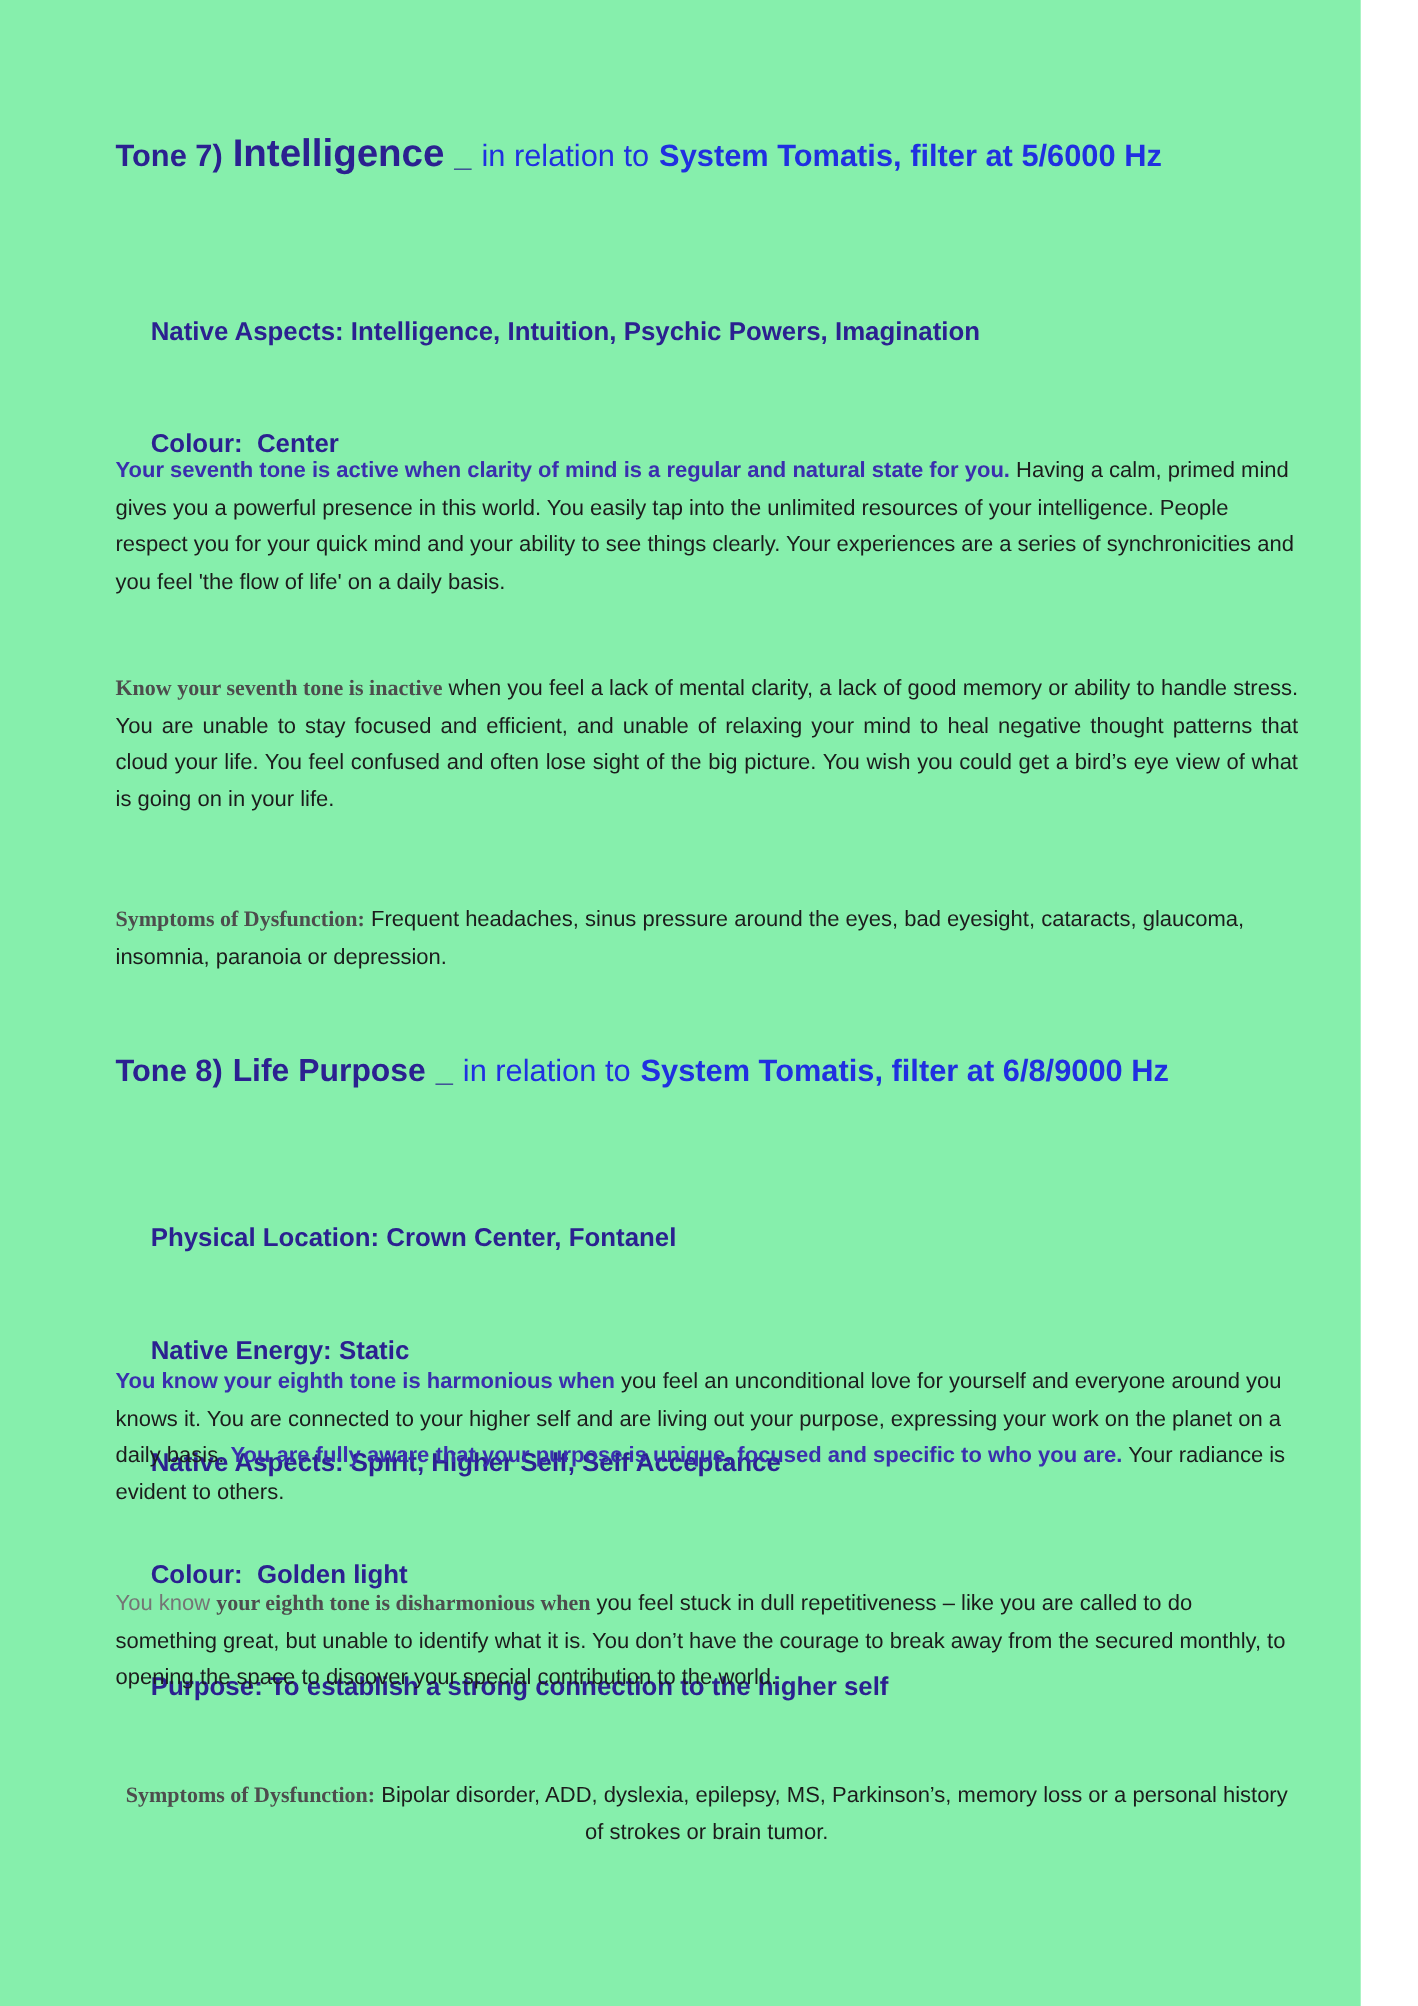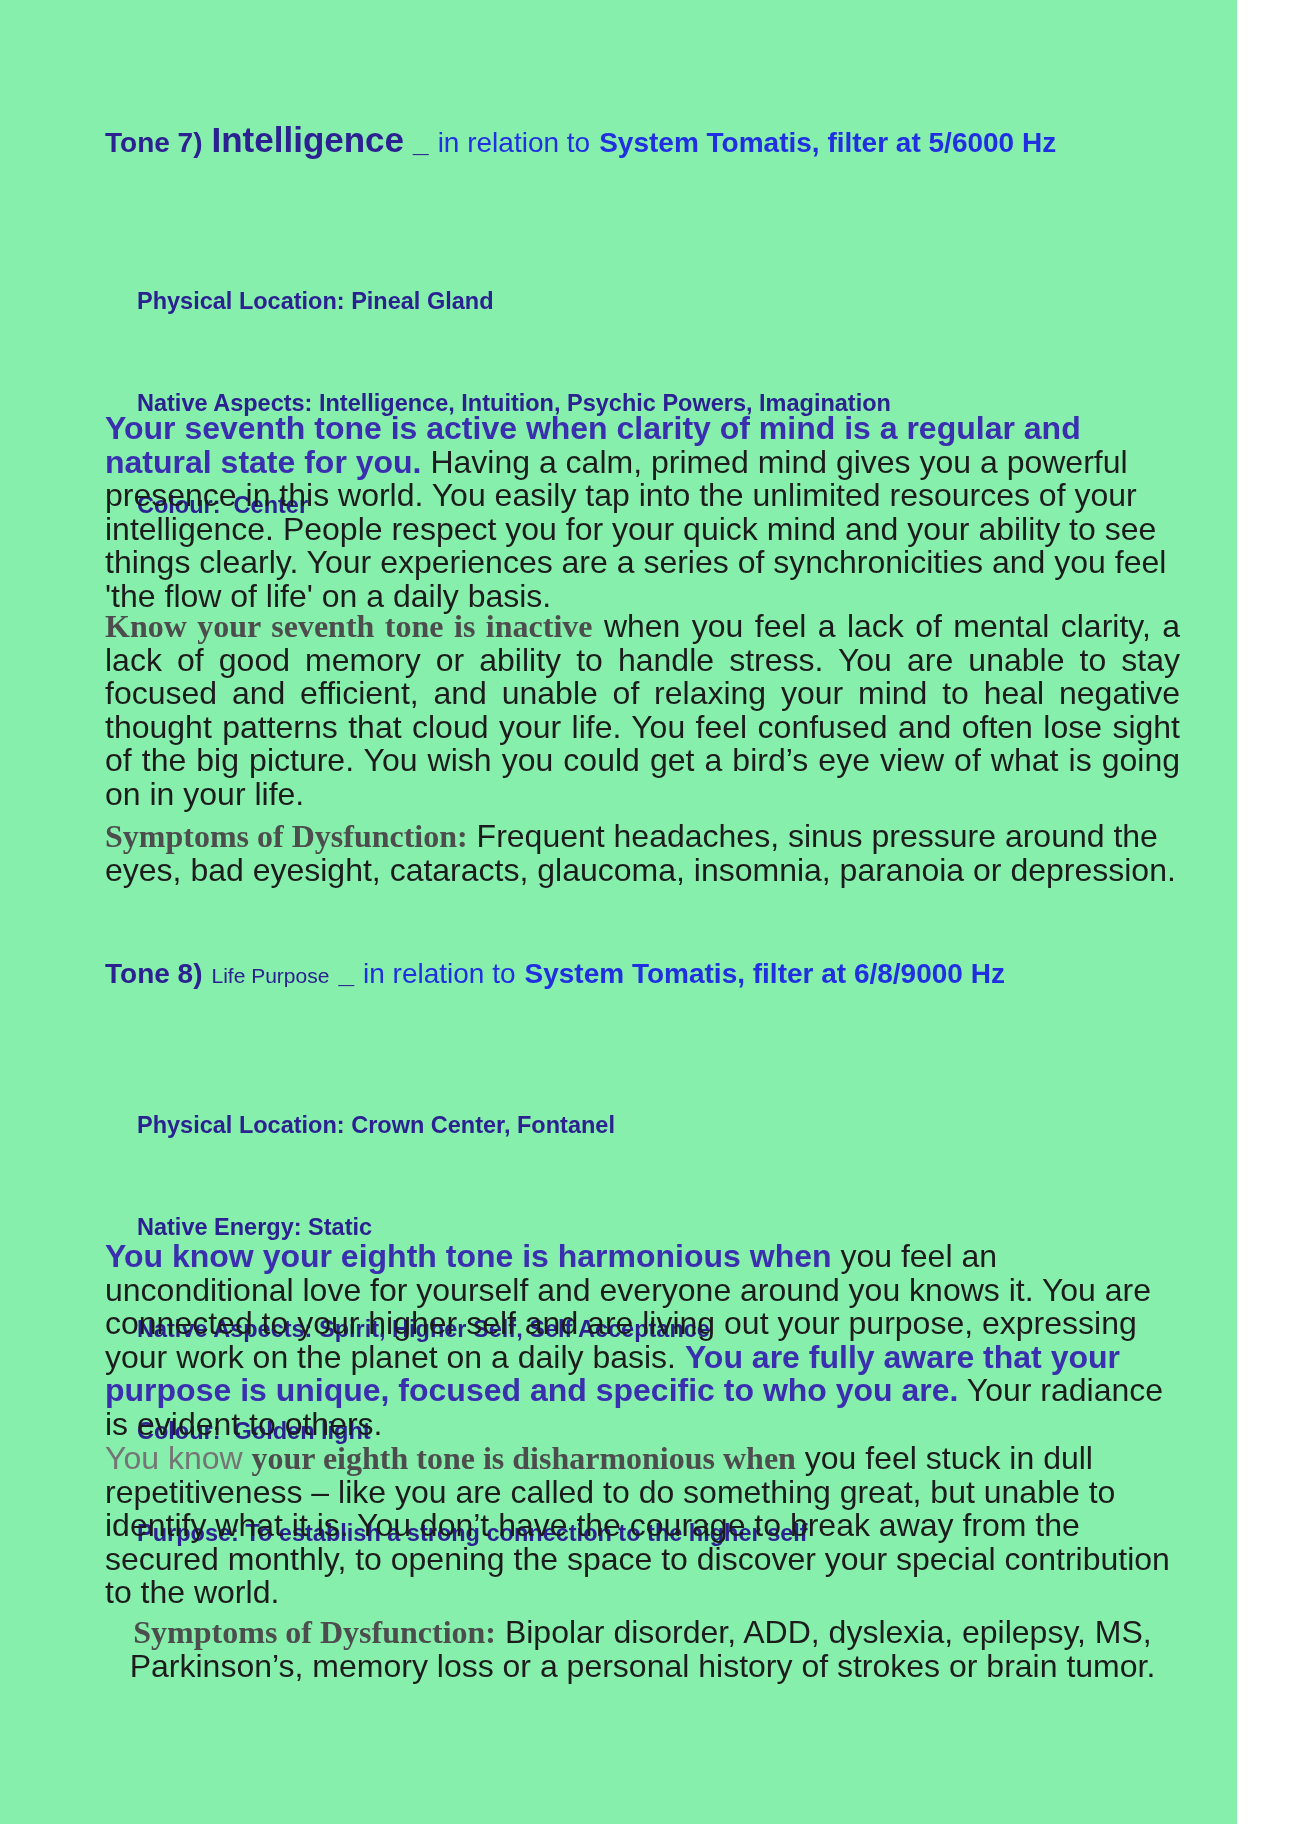--- a/index.html
+++ b/index.html
@@ -16,54 +16,53 @@
     width:1237px;
     height:1824px;
     background:#86efac;
     font-family:"Liberation Sans", sans-serif;
     overflow:hidden;
   }
   .abs{position:absolute;}
   .heading{white-space:nowrap;line-height:1.25;}
   .h-tone{font-weight:bold;font-size:28px;color:var(--navy);margin-right:9px;}
   .h-name-lg{font-weight:bold;font-size:35px;color:var(--navy);margin-right:9px;}
-  .h-name-md{font-weight:normal;font-size:21px;color:var(--navy);margin-right:9px;text-align:center;}
+  .h-name-md{font-weight:bold;font-size:29px;color:var(--navy);margin-right:9px;text-align:center;}
   .h-us{font-weight:bold;font-size:28px;color:var(--navy);margin-right:9px;}
   .h-rel{font-weight:normal;font-size:28px;color:var(--blue);margin-right:9px;}
   .h-sys{font-weight:bold;font-size:28px;color:var(--blue);}
   .info{
     font-weight:bold;
     font-size:23.5px;
     line-height:34px;
     color:var(--navy);
     white-space:pre-wrap;
   }
   .para{
-    font-size:32px;
+    font-size:20px;
     line-height:33.5px;
     color:var(--ink);
     width:1075px;
   }
   .justify{text-align:justify;}
   .lead-indigo{font-weight:bold;color:var(--indigo);}
   .lead-gray{font-weight:bold;color:var(--gray-bold);font-family:Liberation Serif, serif;}
   .intro-gray{color:var(--gray-light);}
   .emph-indigo{font-weight:bold;color:var(--indigo);}
 </style>
 </head>
 <body>
 
 <div class="page">
 
   <div class="abs heading" style="top:118px;left:105px;">
     <span class="h-tone">Tone 7)</span><span class="h-name-lg">Intelligence</span><span class="h-us">_</span><span class="h-rel">in relation to</span><span class="h-sys">System Tomatis, filter at 5/6000 Hz</span>
   </div>
 
   <div class="abs info" style="top:216px;left:137px;">
-    <div>Physical Location: Pineal Gland</div>
     <div>Native Aspects: Intelligence, Intuition, Psychic Powers, Imagination</div>
     <div>Colour:  Center</div>
   </div>
 
   <div class="abs para" style="top:412px;left:105px;">
     <span class="lead-indigo">Your seventh tone is active when clarity of mind is a regular and natural state for you.</span><span> Having a calm, primed mind gives you a powerful presence in this world. You easily tap into the unlimited resources of your intelligence. People respect you for your quick mind and your ability to see things clearly. Your experiences are a series of synchronicities and you feel 'the flow of life' on a daily basis.</span>
   </div>
 
   <div class="abs para justify" style="top:610px;left:105px;">
     <span class="lead-gray">Know your seventh tone is inactive</span><span> when you feel a lack of mental clarity, a lack of good memory or ability to handle stress. You are unable to stay focused and efficient, and unable of relaxing your mind to heal negative thought patterns that cloud your life. You feel confused and often lose sight of the big picture. You wish you could get a bird’s eye view of what is going on in your life.</span>

